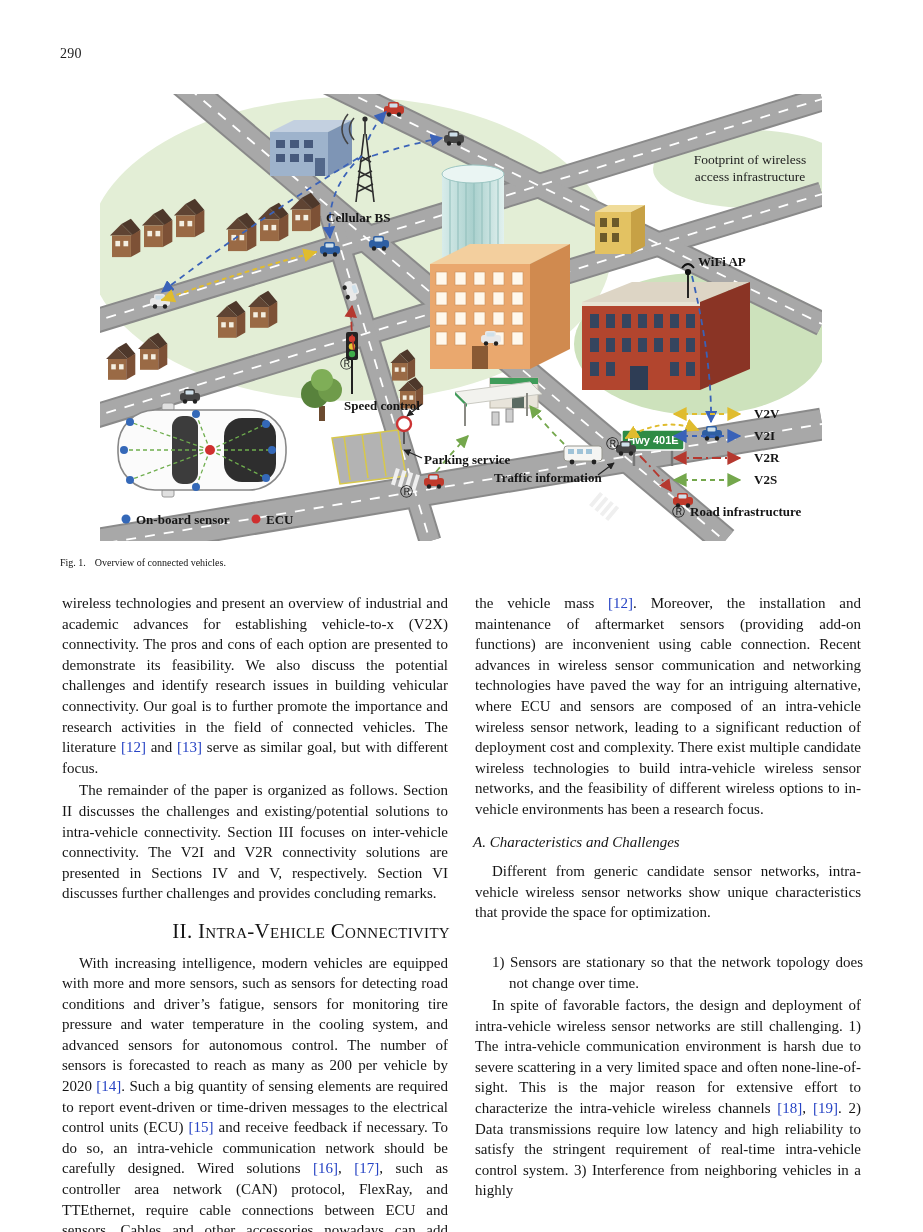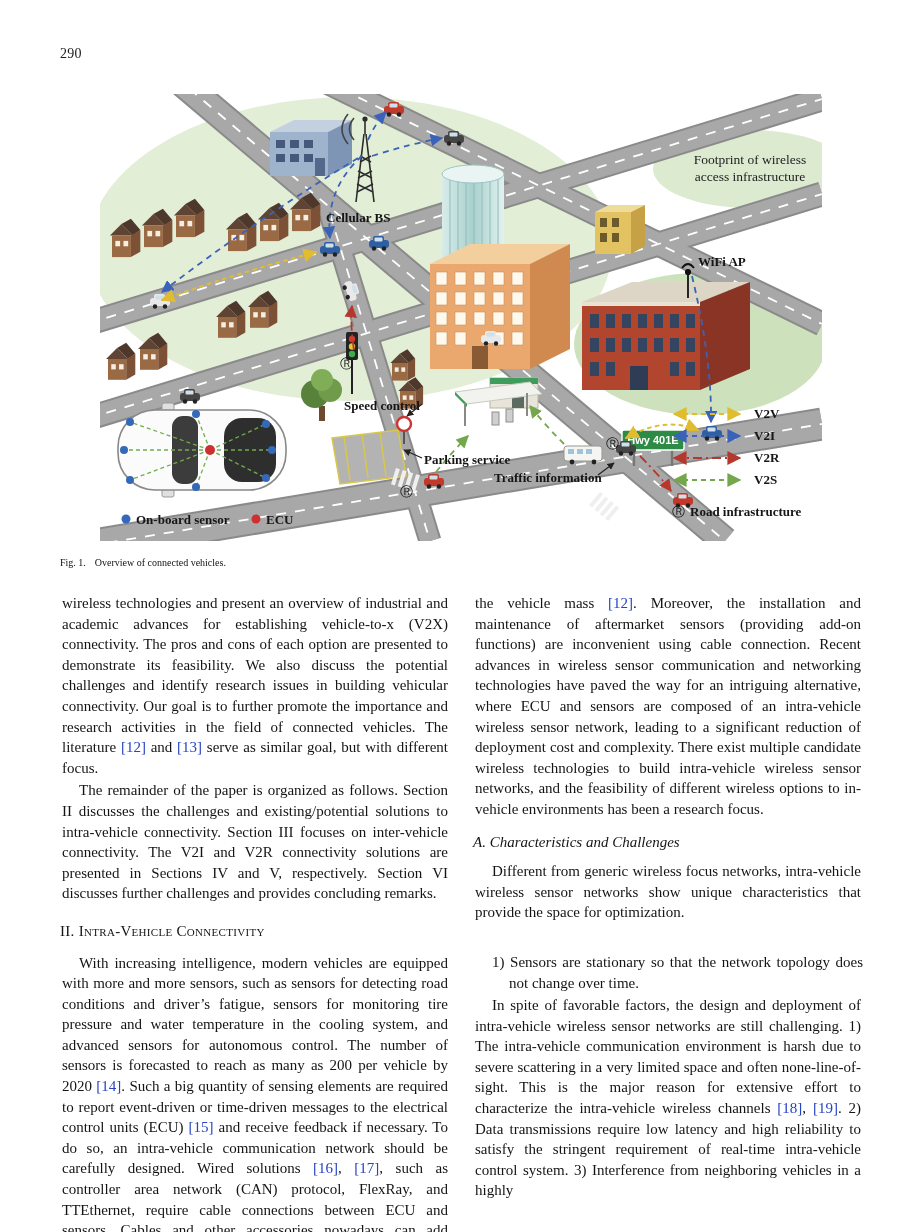--- a/index.html
+++ b/index.html
@@ -7,21 +7,21 @@
   .page{padding:46px 60px 0 60px;}
   .phead{display:flex;justify-content:space-between;font-size:14px;letter-spacing:.2px;color:#1c1c1c;}
   .figwrap{margin-top:32px;}
   .figart{display:block;margin-left:40px;}
   .figcap{margin-top:16px;font-size:10px;color:#111;}
   .figcap .cap-label{margin-right:9px;}
   .columns{display:flex;gap:23px;margin-top:23px;font-size:15px;line-height:20.6px;text-align:justify;}
   .col{width:390px;}
   .col p{margin:2px;text-indent:17px;}
   .col p.noindent{text-indent:0;}
-  h2.sec{font-size:15px;font-weight:400;font-variant:small-caps;letter-spacing:.3px;text-align:left;margin:17px 0 11px 0;text-indent:0;}
+  h2.sec{font-size:21px;font-weight:400;font-variant:small-caps;letter-spacing:.3px;text-align:right;margin:17px 0 11px 0;text-indent:0;}
   h3.subsec{font-size:15px;font-weight:400;font-style:italic;margin:12px 0 9px 0;text-align:left;text-indent:0;}
   .list-item{padding-left:36px;text-indent:-17px;margin-top:29px;}
   .cite{color:#2643c4;}
   
   .flabel{font:600 13px "Liberation Serif",serif;fill:#151515;}
   .flabel-reg{font:400 13.5px "Liberation Serif",serif;fill:#222;}
   .legtxt{font:600 13px "Liberation Serif",serif;fill:#151515;}
   .rmark{font:400 13px "DejaVu Sans",sans-serif;fill:#111;}
   .signtxt{font:700 11px "Liberation Sans",sans-serif;fill:#ffffff;}
 </style>
@@ -437,19 +437,19 @@
   <main class="columns">
     <section class="col">
       <p class="noindent">wireless technologies and present an overview of industrial and academic advances for establishing vehicle-to-x (V2X) connectivity. The pros and cons of each option are presented to demonstrate its feasibility. We also discuss the potential challenges and identify research issues in building vehicular connectivity. Our goal is to further promote the importance and research activities in the field of connected vehicles. The literature <span class="cite">[12]</span> and <span class="cite">[13]</span> serve as similar goal, but with different focus.</p>
       <p>The remainder of the paper is organized as follows. Section II discusses the challenges and existing/potential solutions to intra-vehicle connectivity. Section III focuses on inter-vehicle connectivity. The V2I and V2R connectivity solutions are presented in Sections IV and V, respectively. Section VI discusses further challenges and provides concluding remarks.</p>
       <h2 class="sec">II. Intra-Vehicle Connectivity</h2>
       <p>With increasing intelligence, modern vehicles are equipped with more and more sensors, such as sensors for detecting road conditions and driver’s fatigue, sensors for monitoring tire pressure and water temperature in the cooling system, and advanced sensors for autonomous control. The number of sensors is forecasted to reach as many as 200 per vehicle by 2020 <span class="cite">[14]</span>. Such a big quantity of sensing elements are required to report event-driven or time-driven messages to the electrical control units (ECU) <span class="cite">[15]</span> and receive feedback if necessary. To do so, an intra-vehicle communication network should be carefully designed. Wired solutions <span class="cite">[16]</span>, <span class="cite">[17]</span>, such as controller area network (CAN) protocol, FlexRay, and TTEthernet, require cable connections between ECU and sensors. Cables and other accessories nowadays can add significant weight (up to 50 kg) to</p>
     </section>
     <section class="col">
       <p class="noindent">the vehicle mass <span class="cite">[12]</span>. Moreover, the installation and maintenance of aftermarket sensors (providing add-on functions) are inconvenient using cable connection. Recent advances in wireless sensor communication and networking technologies have paved the way for an intriguing alternative, where ECU and sensors are composed of an intra-vehicle wireless sensor network, leading to a significant reduction of deployment cost and complexity. There exist multiple candidate wireless technologies to build intra-vehicle wireless sensor networks, and the feasibility of different wireless options to in-vehicle environments has been a research focus.</p>
       <h3 class="subsec">A. Characteristics and Challenges</h3>
-      <p>Different from generic wireless focus networks, intra-vehicle wireless sensor networks show unique characteristics that provide the space for optimization.</p>
+      <p>Different from generic candidate sensor networks, intra-vehicle wireless sensor networks show unique characteristics that provide the space for optimization.</p>
       <div class="list-item">1) Sensors are stationary so that the network topology does not change over time.</div>
       <p>In spite of favorable factors, the design and deployment of intra-vehicle wireless sensor networks are still challenging. 1) The intra-vehicle communication environment is harsh due to severe scattering in a very limited space and often none-line-of-sight. This is the major reason for extensive effort to characterize the intra-vehicle wireless channels <span class="cite">[18]</span>, <span class="cite">[19]</span>. 2) Data transmissions require low latency and high reliability to satisfy the stringent requirement of real-time intra-vehicle control system. 3) Interference from neighboring vehicles in a highly</p>
     </section>
   </main>
 
 </div>
 
 </body></html>

